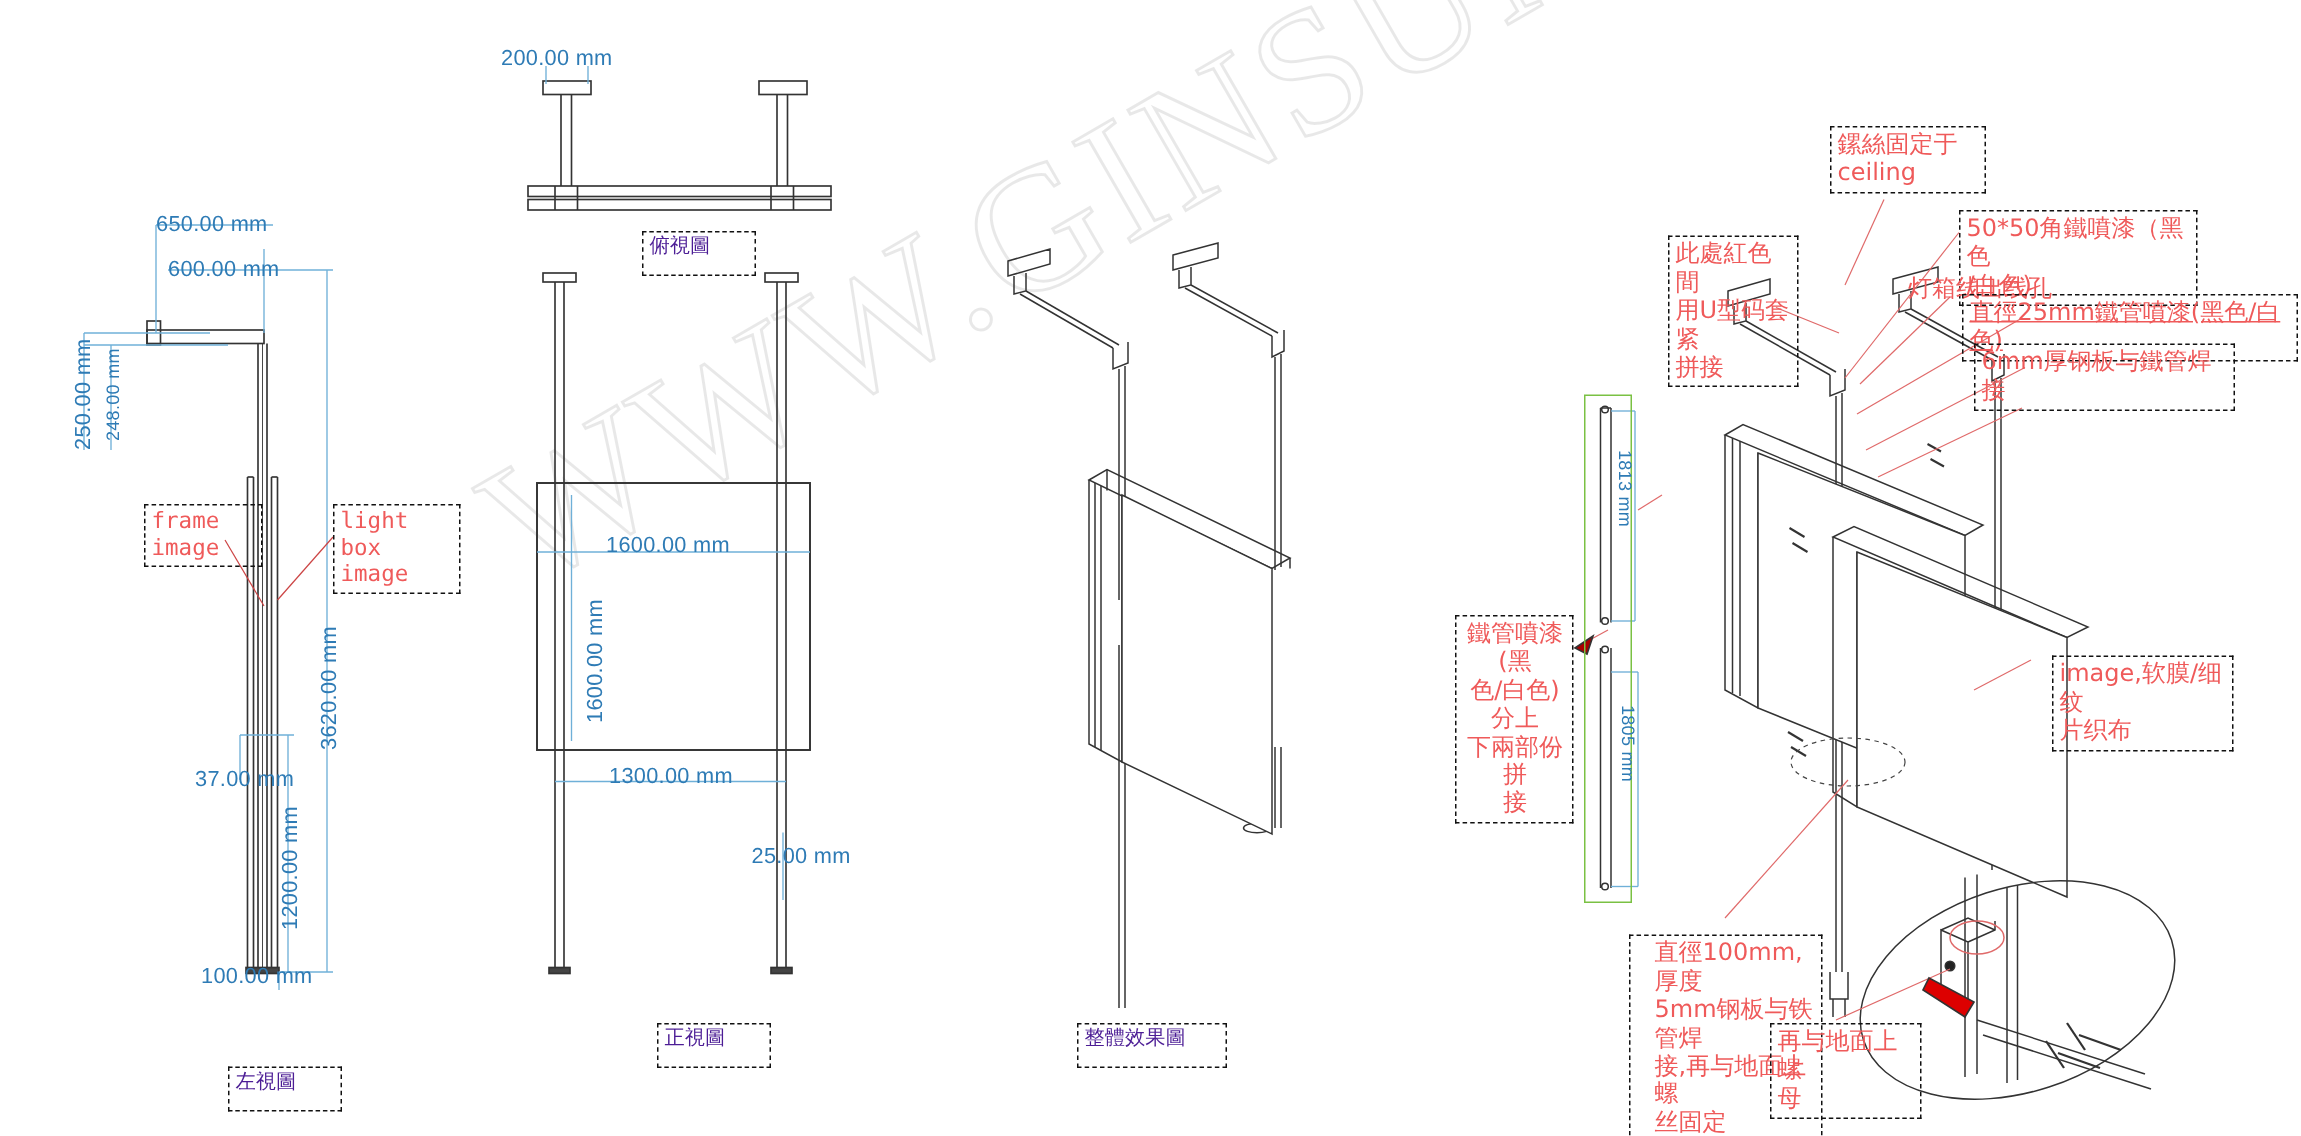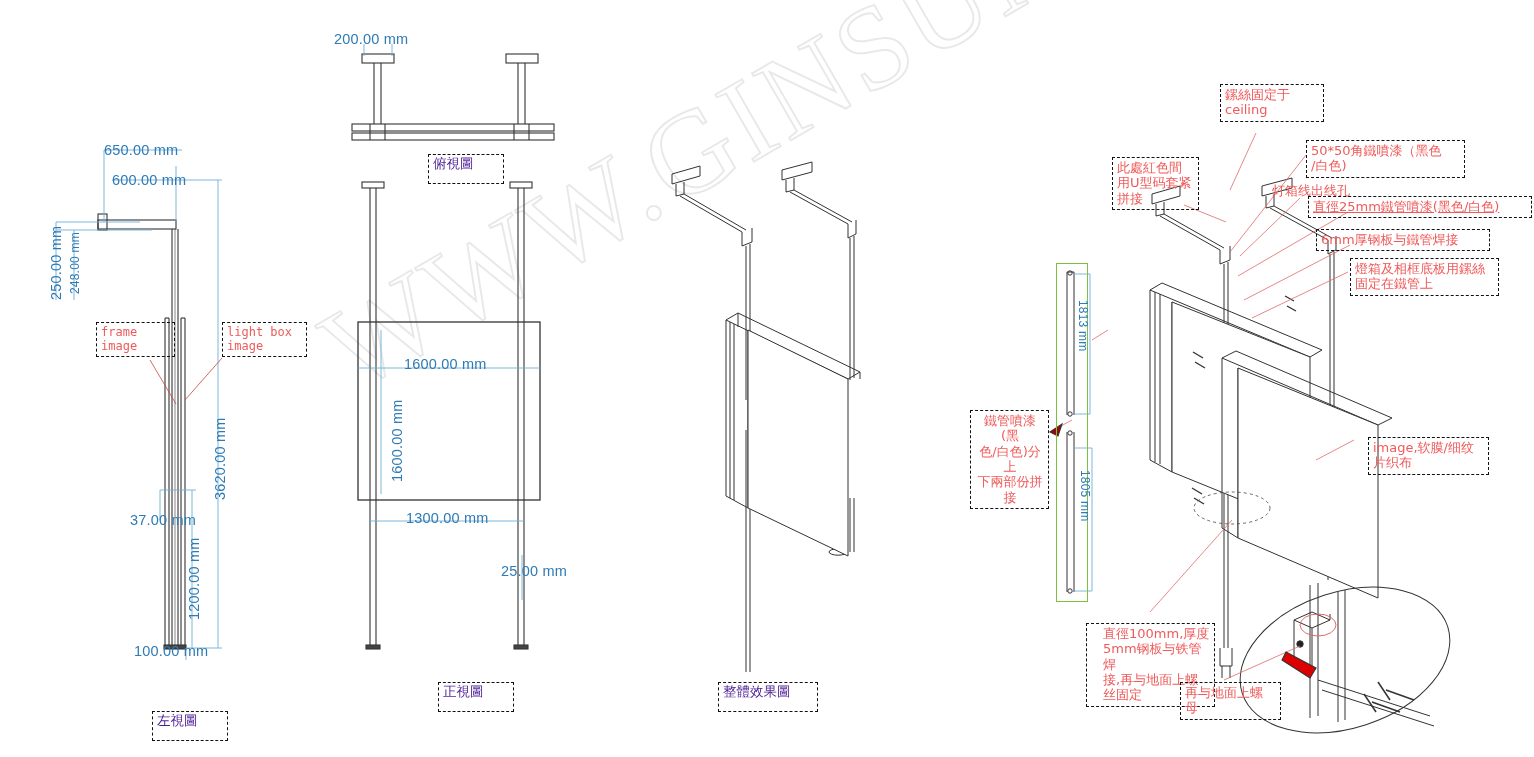--- a/index.html
+++ b/index.html
@@ -5,23 +5,23 @@
   html,body{margin:0;padding:0;background:#ffffff;}
   body{width:1534px;height:757px;position:relative;overflow:hidden;
        font-family:"Liberation Sans","DejaVu Sans",sans-serif;}
   #stage{position:absolute;left:0;top:0;width:1534px;height:757px;}
   svg.layer{position:absolute;left:0;top:0;width:1534px;height:757px;overflow:visible;}
   .dimtxt{position:absolute;color:#2e7bb5;font-size:14.5px;white-space:nowrap;
           font-family:"Liberation Sans",sans-serif;letter-spacing:.2px;}
   .dimtxt.vert{transform-origin:0 0;transform:rotate(-90deg);}
   .dimtxt.small{font-size:12px;}
   .note{position:absolute;border:1px dashed #111;padding:2px 3px 3px 4px;
-        color:#ef5a5a;font-size:13px;line-height:1.18;white-space:pre-line;
+        color:#ef5a5a;font-size:16px;line-height:1.18;white-space:pre-line;
         font-family:"DejaVu Sans",sans-serif;background:transparent;}
-  .note.mono{font-family:"DejaVu Sans Mono",monospace;font-size:12px;}
+  .note.mono{font-family:"DejaVu Sans Mono",monospace;font-size:15px;margin-top:14px;}
   .viewlabel{position:absolute;border:1px dashed #111;color:#4c1d95;
              font-size:13.5px;padding:1px 4px;line-height:1.15;
              font-family:Liberation Sans, sans-serif;background:transparent;}
   .greenbox{position:absolute;border:1.3px solid #7ac143;}
   .wm{position:absolute;left:300px;top:300px;
       font-family:"Liberation Serif","DejaVu Serif",serif;
       font-size:118px;color:#000;opacity:.085;white-space:nowrap;
       transform:rotate(-30deg);transform-origin:0 0;
       -webkit-text-stroke:2px #000;color:transparent;letter-spacing:4px;}
 </style>
@@ -296,22 +296,20 @@
 
   <div class="note" style="left:1306px;top:140px;width:150px;">50*50角鐵噴漆（黑色
 /白色)</div>
 
   <div class="note" style="left:1268px;top:181px;width:104px;border:none;">灯箱线出线孔</div>
 
   <div class="note" style="left:1308px;top:196px;width:215px;text-decoration:underline;">直徑25mm鐵管噴漆(黑色/白色)</div>
 
   <div class="note" style="left:1316px;top:229px;width:165px;">6mm厚钢板与鐵管焊接</div>
 
-  <div class="note" style="left:1350px;top:258px;width:140px;">燈箱及相框底板用鏍絲
-固定在鐵管上</div>
 
   <div class="note" style="left:1368px;top:437px;width:112px;">image,软膜/细纹
 片织布</div>
 
   <div class="note" style="left:970px;top:410px;width:70px;text-align:center;">鐵管噴漆(黑
 色/白色)分上
 下兩部份拼
 接</div>
 
   <div class="note" style="left:1086px;top:623px;width:108px;padding-left:16px;">直徑100mm,厚度

